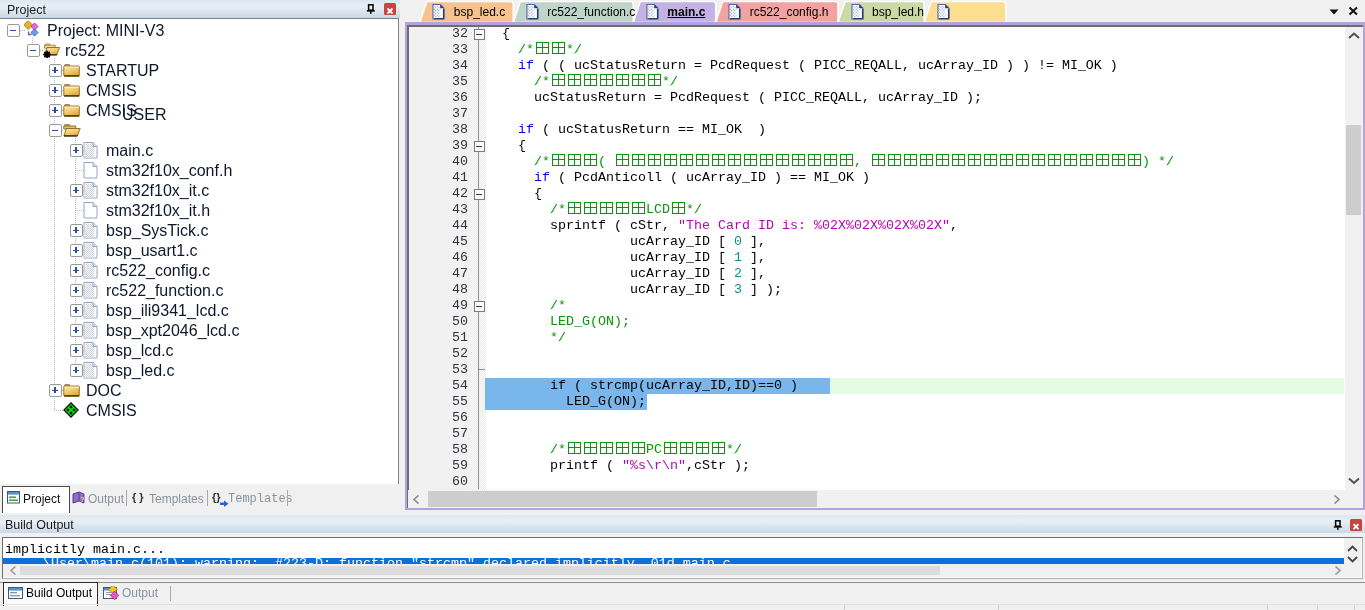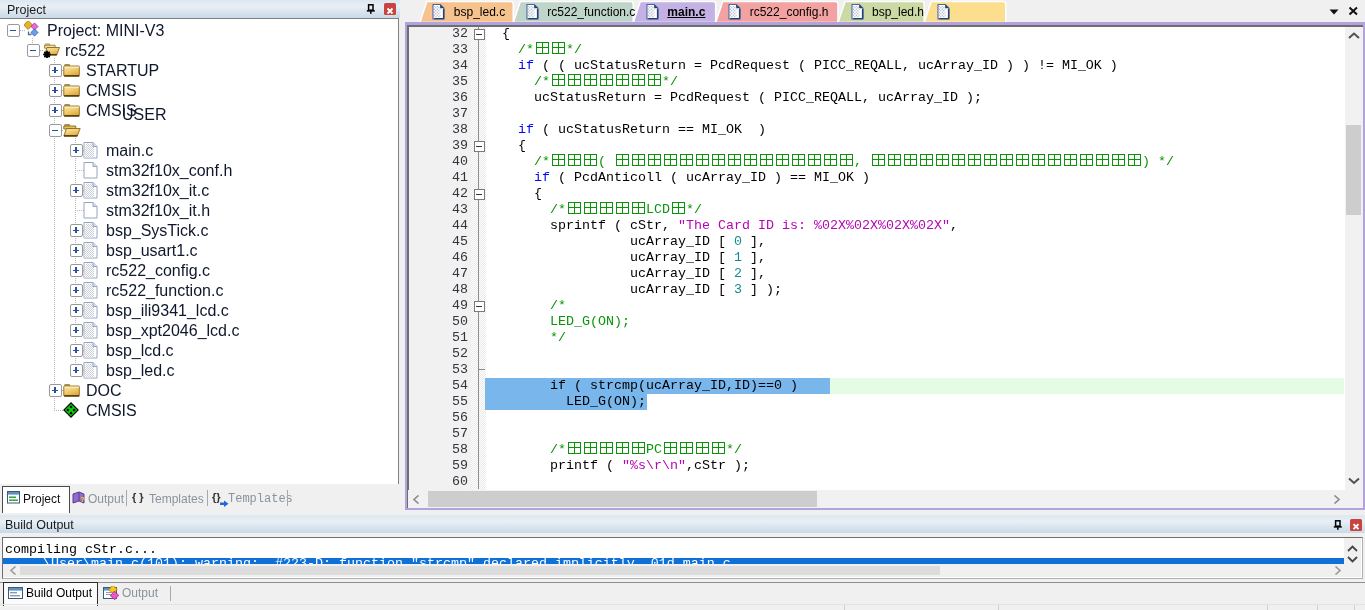--- a/index.html
+++ b/index.html
@@ -291,21 +291,21 @@
     <path d="M0.8 6.9h8" stroke="#000" stroke-width="1.5"></path>
     <path d="M4.8 7.2v2.6" stroke="#000" stroke-width="1.6"></path>
   </svg>
   <div class="abs" style="left:1350px;top:4px;width:12px;height:11.5px;background:#c9443e;border-radius:1.5px;">
    <svg width="12" height="12">
           <path d="M3.5 3.2l5 5M8.5 3.2l-5 5" stroke="#fff" stroke-width="1.9"></path>
         </svg>
   </div>
 </div>
 <div class="abs" style="left:2px;top:537px;width:1359px;height:39.5px;background:#fff;border:1px solid #6e6e6e;border-right-color:#b0b0b0;border-bottom-color:#b0b0b0;">
-  <div class="abs mono" style="left:2px;top:3.5px;color:#000;">compiling cStr.c...</div>
+  <div class="abs mono" style="left:2px;top:3.5px;color:#000;">implicitly main.c...</div>
   <div class="abs" style="left:0px;top:20px;width:1341px;height:5.5px;background:#0f70d8;overflow:hidden;">
     <div class="abs mono" style="left:24px;top:-2.5px;color:#fff;">..\User\main.c(101): warning:  #223-D: function "strcmp" declared implicitly  01d main.c</div>
   </div>
 
   <div class="abs" style="left:1341px;top:0px;width:17px;height:25.5px;background:#f0f0f0;">
     <svg class="abs" style="left:3px;top:7px;" width="11" height="7">
           <path d="M1 6l4.5-4.5L10 6" fill="none" stroke="#444" stroke-width="1.8"></path>
         </svg>
     <svg class="abs" style="left:3px;top:17.5px;" width="11" height="7">
           <path d="M1 1l4.5 4.5L10 1" fill="none" stroke="#444" stroke-width="1.8"></path>

